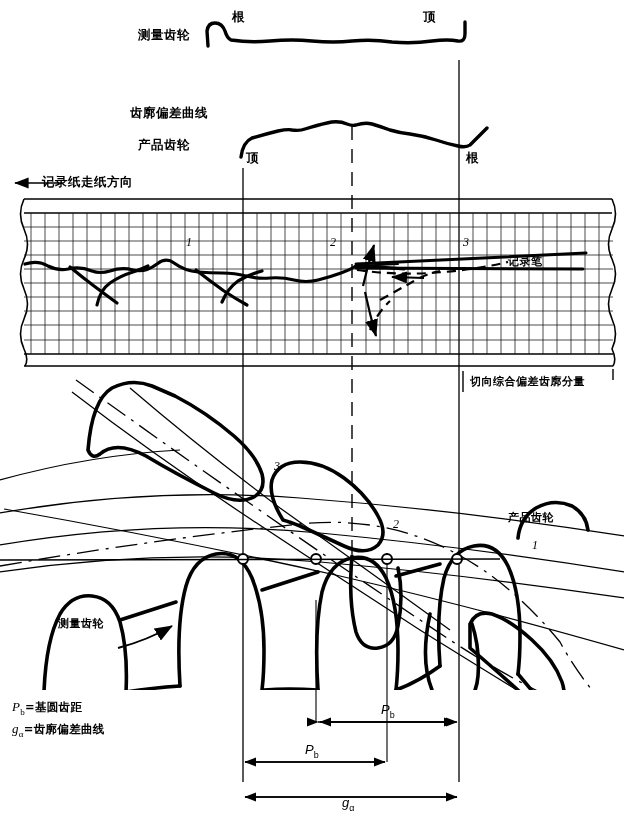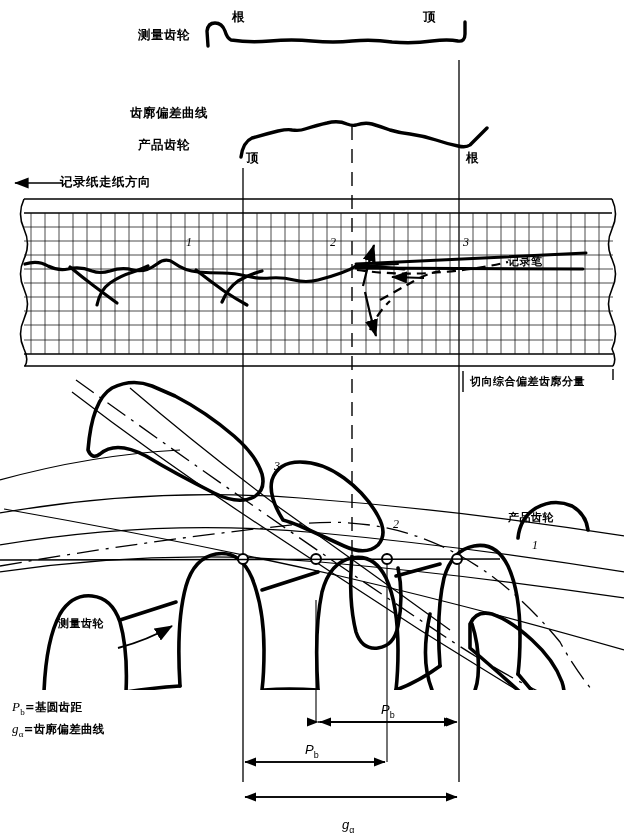--- a/index.html
+++ b/index.html
@@ -268,40 +268,40 @@
 
 <div class="lbl cn cn13" style="left:138px;top:29px;">测量齿轮</div>
 <div class="lbl cn cn13" style="left:232px;top:11px;">根</div>
 <div class="lbl cn cn13" style="left:423px;top:11px;">顶</div>
 
 <div class="lbl cn cn13" style="left:130px;top:99px;margin-top:8px;">齿廓偏差曲线</div>
 <div class="lbl cn cn13" style="left:138px;top:139px;">产品齿轮</div>
 <div class="lbl cn cn13" style="left:246px;top:152px;">顶</div>
 <div class="lbl cn cn13" style="left:466px;top:152px;">根</div>
 
-<div class="lbl cn cn13" style="left:42px;top:176px;margin-left:18px;">记录纸走纸方向</div>
+<div class="lbl cn cn13" style="left:42px;top:176px;">记录纸走纸方向</div>
 
 <div class="lbl num" style="left:186px;top:236px;">1</div>
 <div class="lbl num" style="left:330px;top:236px;">2</div>
 <div class="lbl num" style="left:463px;top:236px;">3</div>
 
 <div class="lbl cn cn12" style="left:508px;top:256px;">记录笔</div>
 
 <div class="lbl cn cn12" style="left:470px;top:376px;text-align:center;">切向综合偏差齿廓分量</div>
 
 <div class="lbl num" style="left:274px;top:460px;">3</div>
 <div class="lbl num" style="left:393px;top:518px;">2</div>
 <div class="lbl num" style="left:532px;top:539px;">1</div>
 
 <div class="lbl cn cn12" style="left:508px;top:512px;">产品齿轮</div>
 <div class="lbl cn cn12" style="left:58px;top:618px;">测量齿轮</div>
 
 <div class="lbl dimlab" style="left:381px;top:703px;"><span>P</span><sub>b</sub></div>
 <div class="lbl dimlab" style="left:305px;top:743px;"><span>P</span><sub>b</sub></div>
-<div class="lbl dimlab" style="left:342px;top:818px;"><span>g</span><sub>α</sub></div>
+<div class="lbl dimlab" style="left:342px;top:796px;"><span>g</span><sub>α</sub></div>
 
 <div class="lbl leg" style="left:12px;top:700px;">
   <i><span>P</span><sub>b</sub></i><span>=</span><span>基圆齿距</span>
 </div>
 <div class="lbl leg" style="left:12px;top:722px;">
   <i><span>g</span><sub>α</sub></i><span>=</span><span>齿廓偏差曲线</span>
 </div>
 
 </div>
 

